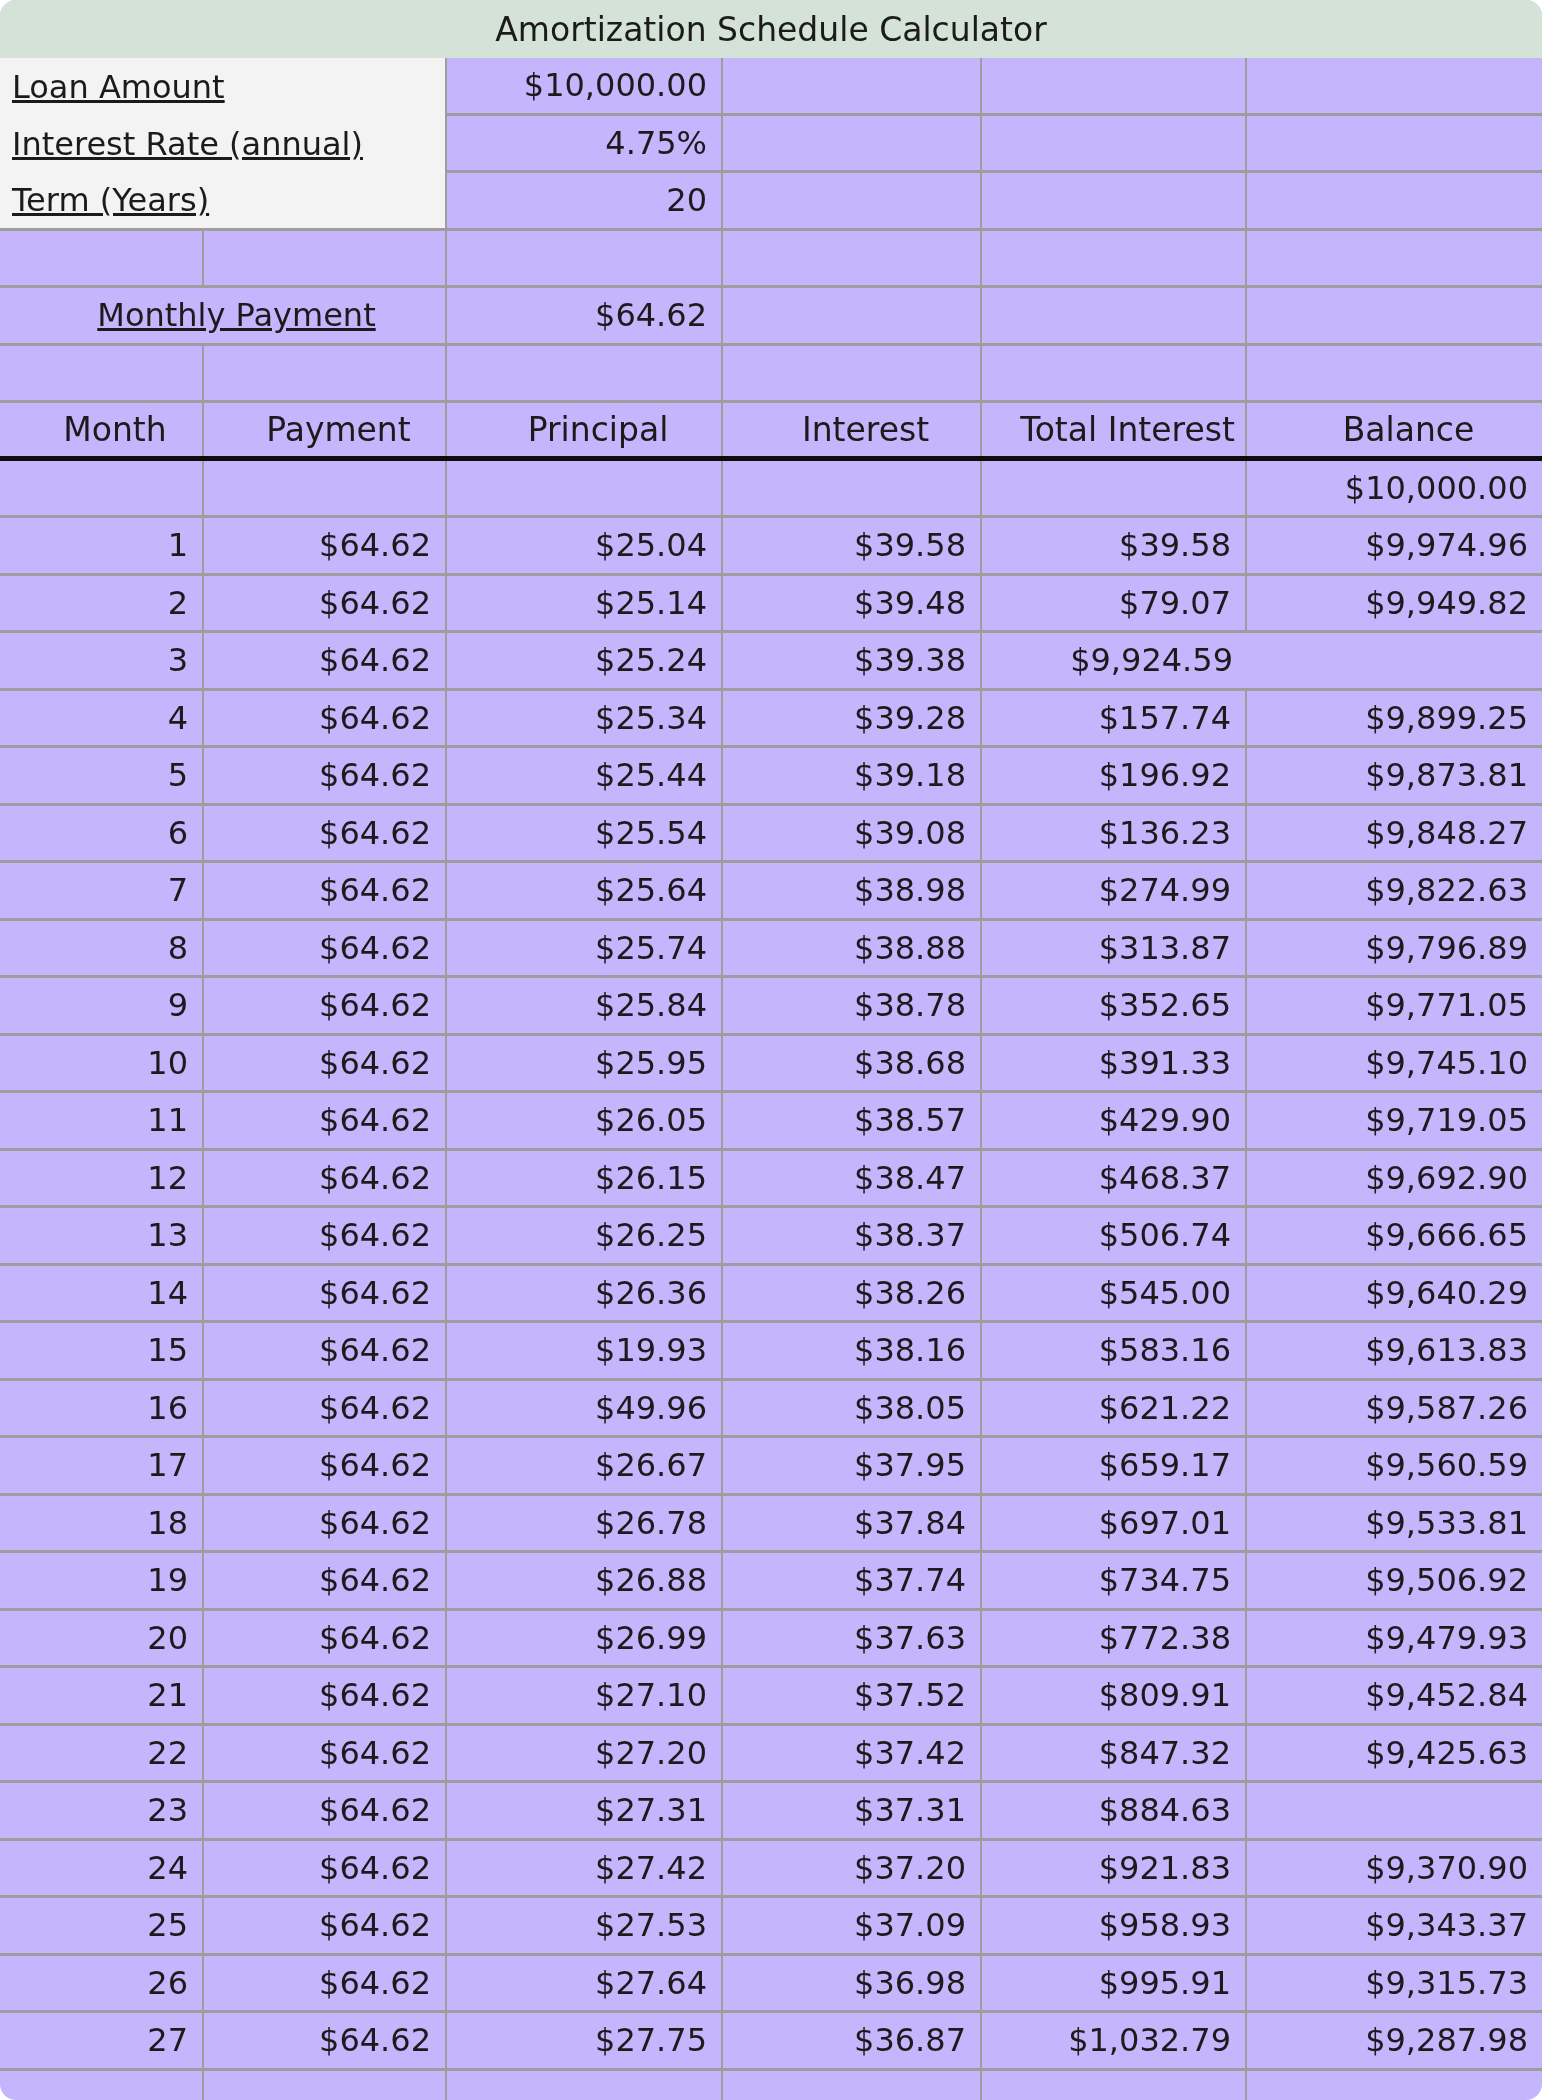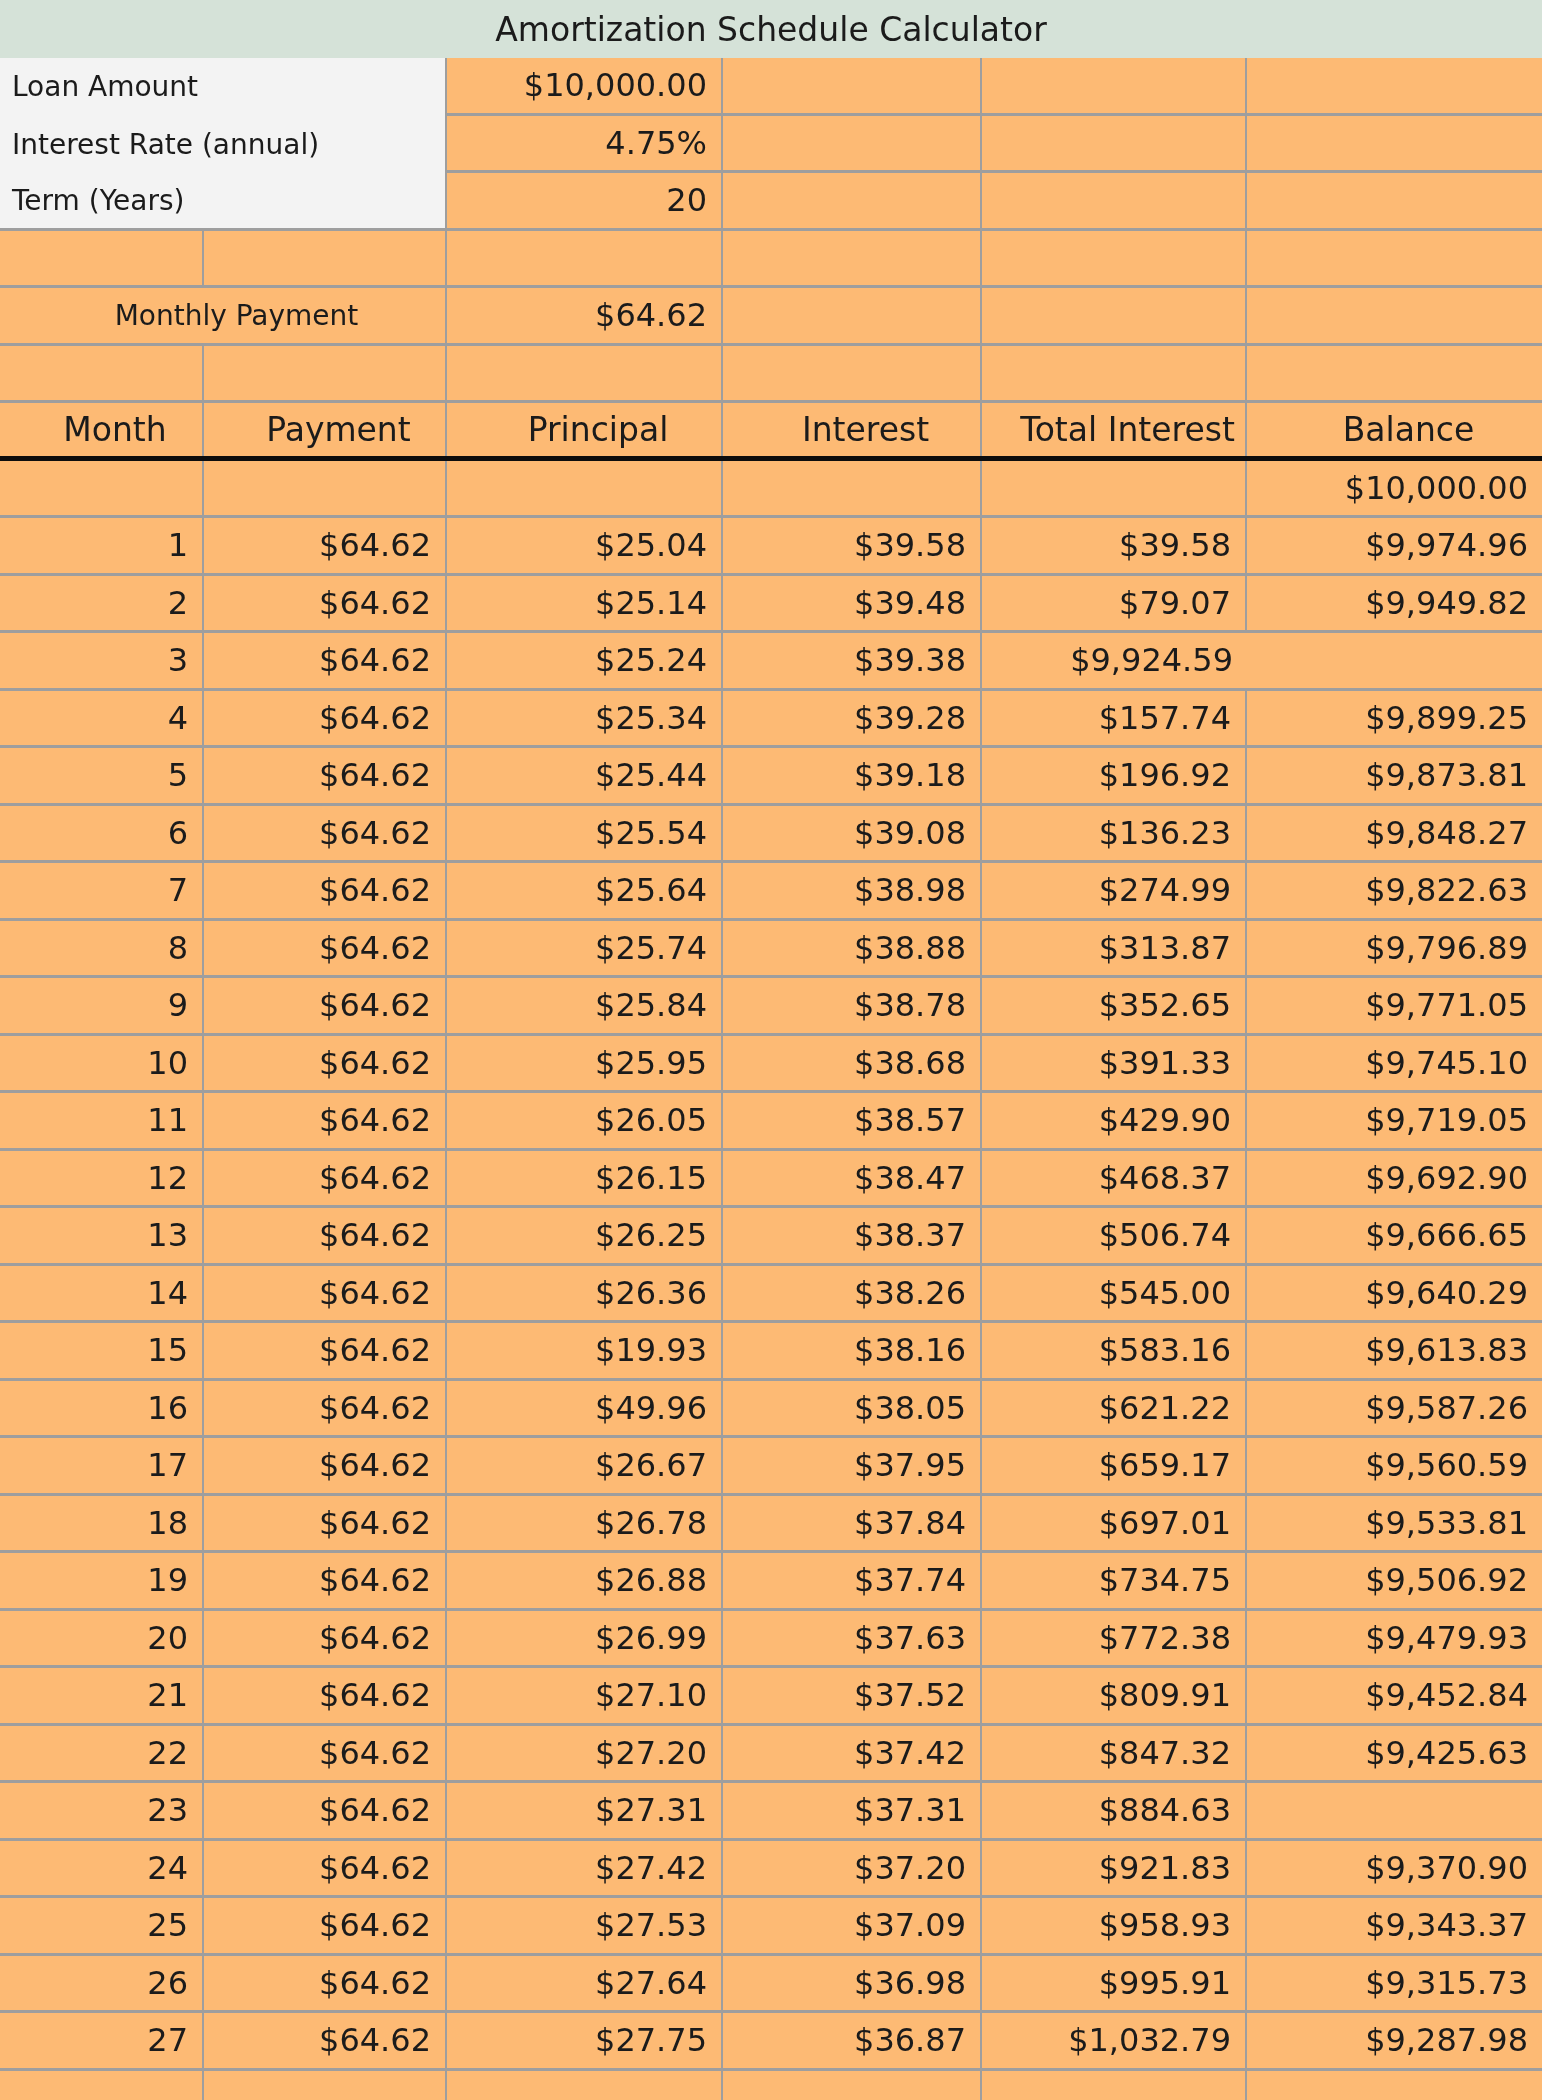--- a/index.html
+++ b/index.html
@@ -9,24 +9,25 @@
     --rule:#0d0d0d;
     --text:#1b1b1b;
   }
   *{margin:0;padding:0;box-sizing:border-box;}
   html,body{background:#fff;}
   .sheet{
     position:relative;
     width:1542px;
     height:2100px;
     overflow:hidden;
-    background:#fdba74;
+    background:#c4b5fd;
     color:var(--text);
     font-family:"DejaVu Sans","Liberation Sans",sans-serif;
     font-size:32px;
+    border-radius:16px;
   }
   .row{
     display:grid;
     grid-template-columns:204px 243px 276px 259px 265px 295px;
     height:57.5px;
     box-sizing:border-box;
   }
   .title-row{height:58px;display:block;}
   .cell{
     display:flex;
@@ -42,21 +43,21 @@
   .bb{border-bottom:3px solid var(--grid);}
   .hl{border-bottom:3px solid var(--grid);}
   .lbg{background:var(--label-bg);}
   .title-cell{
     height:100%;
     background:var(--title-bg);
     display:flex;align-items:center;justify-content:center;
     font-size:33px;
   }
   .header-row{border-bottom:5px solid var(--rule);font-size:33px;text-align:right;}
-  .input-label{font-size:28px;}
+  .input-label{font-size:32px;text-decoration:underline;}
   .partial .cell{border-bottom:none;}
 </style>
 </head>
 <body>
 
 <div class="sheet">
 
   <div class="row title-row">
     <div class="title-cell">Amortization Schedule Calculator</div>
   </div>

